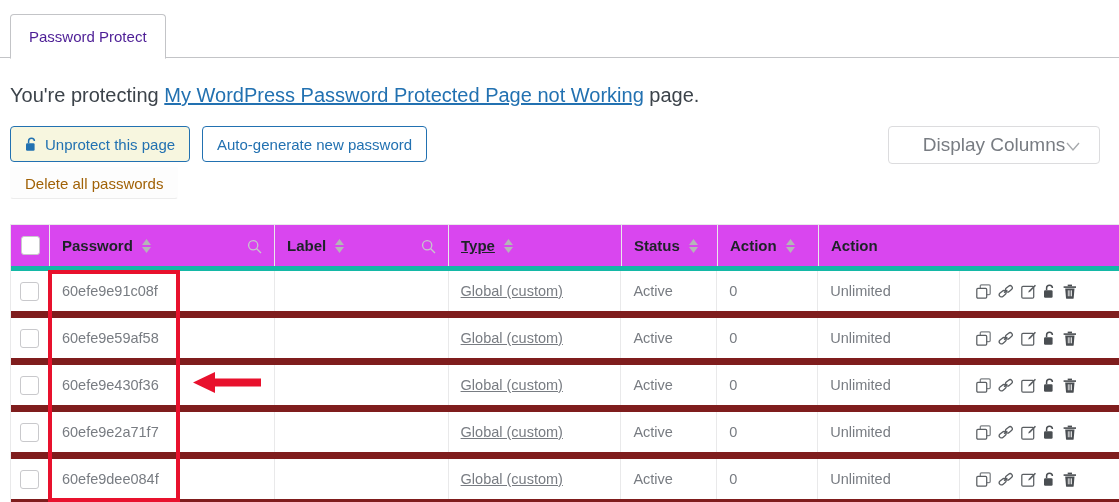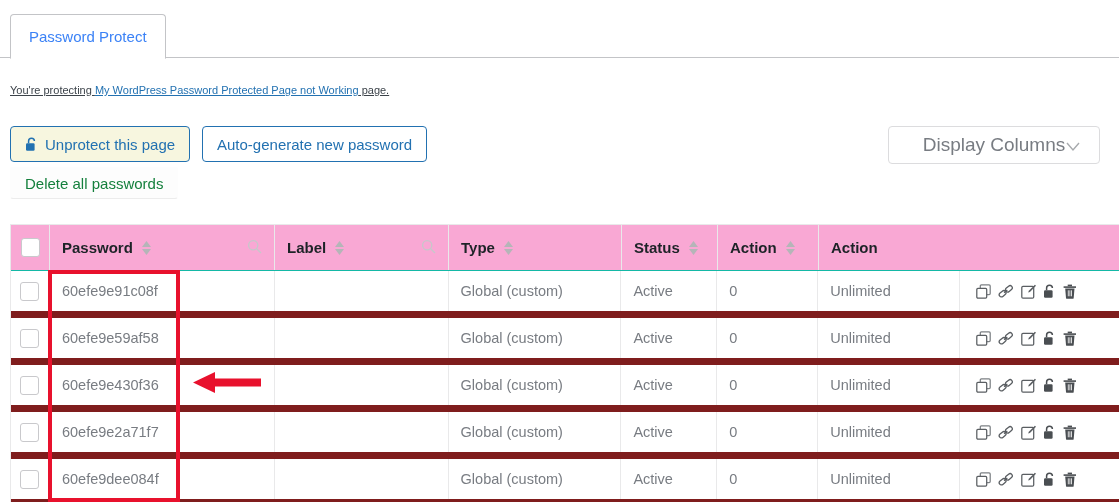--- a/index.html
+++ b/index.html
@@ -24,30 +24,30 @@
     display: flex; align-items: center; justify-content: center;
     font-size: 15px; color: #50575e; padding: 0 18px;
     cursor: pointer; background: transparent;
   }
   .tab.active {
     left: 10px;
     border: 1px solid #c3c4c7;
     border-bottom: 1px solid #ffffff;
     border-radius: 4px 4px 0 0;
     background: #ffffff;
-    color: #3b82f6;
+    color: #4c1d95;
     height: 45px;
     z-index: 3;
   }
   .tab.inactive { left: 166px; color: #50575e; }
 
   
   .desc {
     position: absolute; left: 10px; top: 84px;
-    font-size: 11px; color: #3c434a; white-space: nowrap; text-decoration: underline;
+    font-size: 20px; color: #3c434a; white-space: nowrap;
   }
   .desc a { color: #2271b1; text-decoration: underline; }
 
   
   .btn {
     position: absolute;
     display: inline-flex; align-items: center; gap: 7px;
     font-size: 15px; border-radius: 4px;
     padding: 0 14px; height: 36px; cursor: pointer;
     white-space: nowrap;
@@ -57,21 +57,21 @@
     background: #f7f6df; border: 1px solid #2271b1; color: #2271b1;
   }
   .btn-generate {
     left: 202px; top: 126px;
     background: #ffffff; border: 1px solid #2271b1; color: #2271b1;
   }
   .btn-deleteall {
     left: 10px; top: 167px;
     background: #fdfdfd; border: 1px solid transparent;
     border-bottom: 1px solid #ececec;
-    color: #15803d; height: 32px; padding: 0 14px;
+    color: #a16207; height: 32px; padding: 0 14px;
     border-radius: 3px;
   }
   .lock-open { width: 13px; height: 15px; display:block; }
 
   .btn-display {
     position: absolute; left: 888px; top: 126px;
     width: 212px; height: 38px;
     background: #ffffff; border: 1px solid #dcdcde; border-radius: 4px;
     display: flex; align-items: center; justify-content: center;
     font-size: 19px; color: #787c82; cursor: pointer;
@@ -80,35 +80,35 @@
 
   
   .table {
     position: absolute; left: 10px; top: 224px;
     width: 1109px;
     border-top: 1px solid #e9e9ea;
     border-left: 1px solid #e9e9ea;
     font-size: 14.5px;
   }
   .row { display: flex; align-items: stretch; }
-  .row.head { height: 46px; background: #f9a8d4; border-bottom: 1px solid #14b8a6; }
+  .row.head { height: 46px; background: #d946ef; border-bottom: 5px solid #14b8a6; }
   .row.body { height: 47px; border-bottom: 7px solid #7f1d1d; }
   .cell {
     display: flex; align-items: center;
     border-right: 1px solid #e9e9ea;
     padding: 0 12px;
     overflow: hidden; white-space: nowrap;
   }
   .row.head .cell { font-weight: bold; color: #1d2327; font-size: 15px; }
   .row.body .cell { color: #787c82; }
 
   .c-check  { width: 39px; justify-content: center; padding: 0; }
   .c-pass   { width: 225px; position: relative; }
   .c-label  { width: 174px; position: relative; }
-  .c-type   { width: 173px; }
+  .c-type   { width: 173px; text-decoration: underline; }
   .c-status { width: 96px; }
   .c-usage  { width: 101px; }
   .c-limit  { width: 142px; }
   .c-action { width: 159px; border-right: none; }
 
   .hdr-inner { display: flex; align-items: center; gap: 6px; }
   .sortarrows { display: inline-flex; flex-direction: column; gap: 2px; margin-left: 3px; }
   .srch { position: absolute; right: 12px; top: 14px; cursor: pointer; }
 
   .chk {

